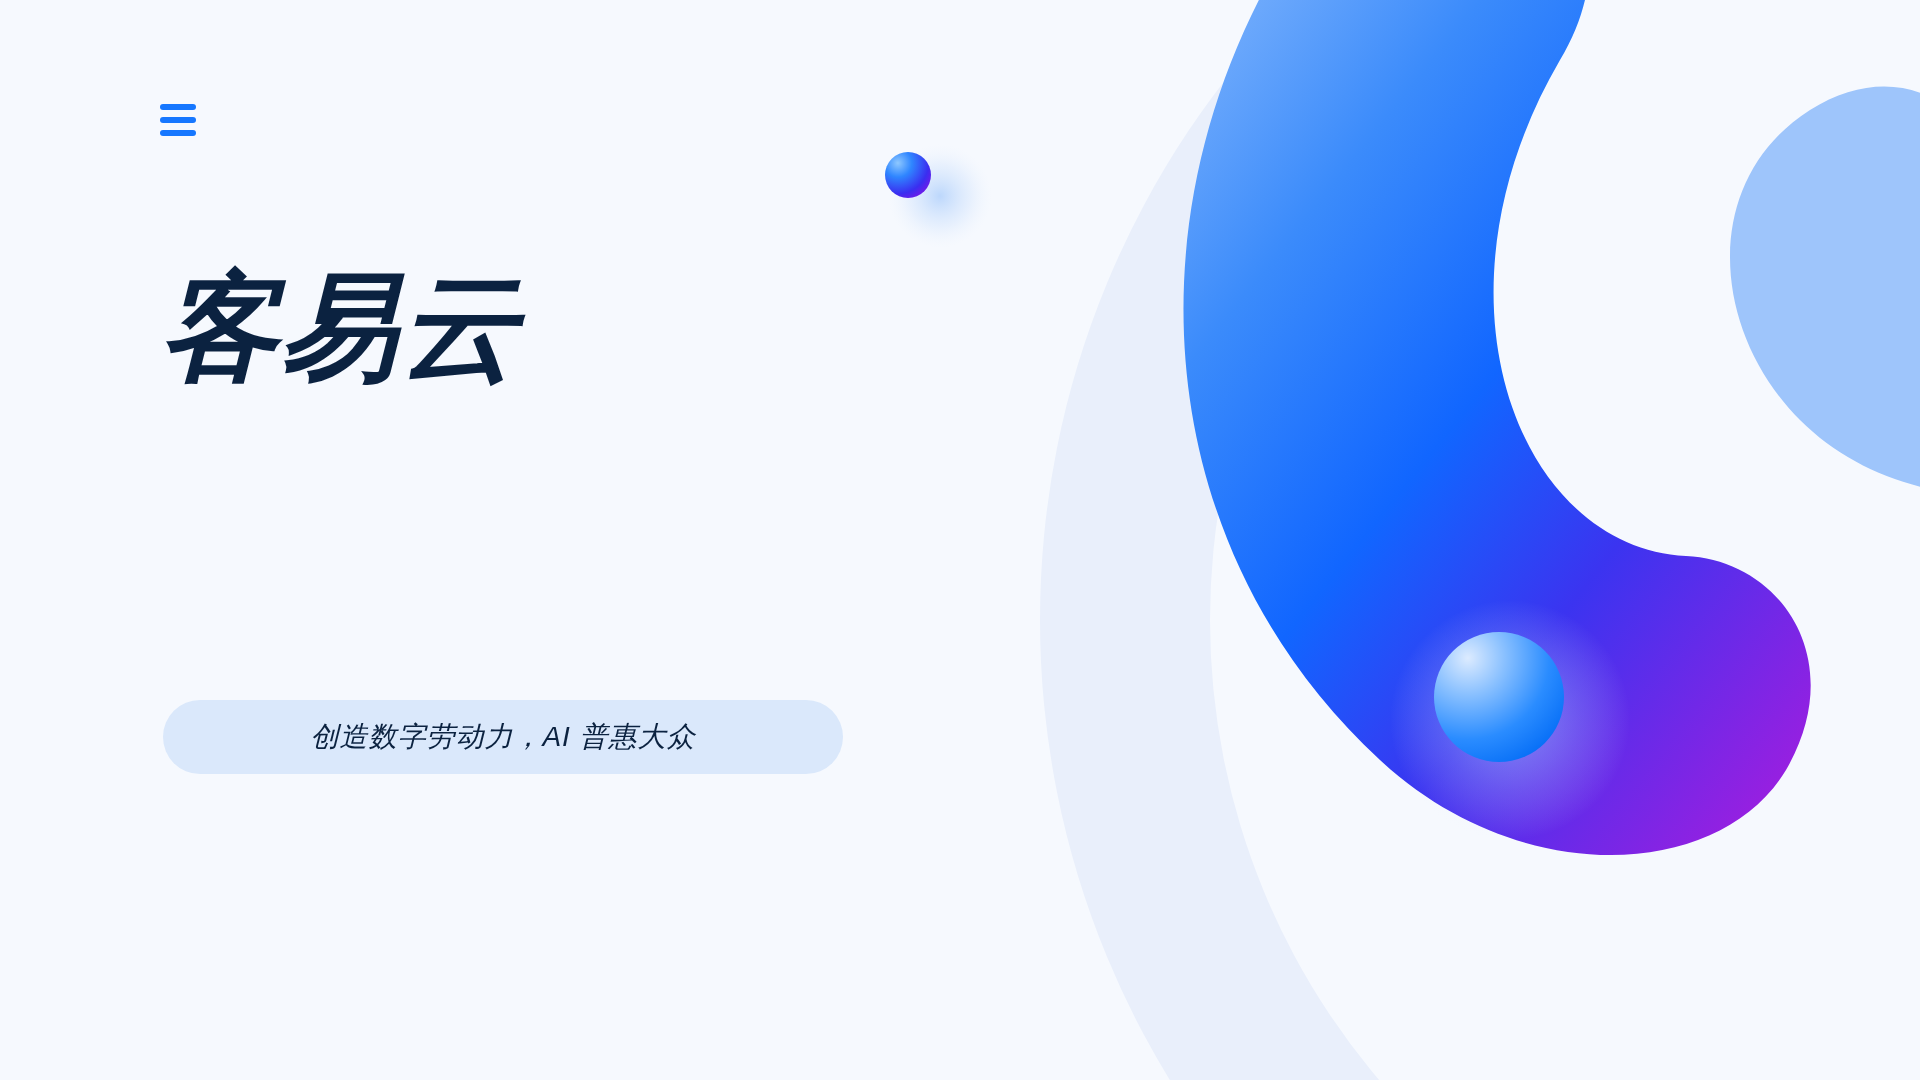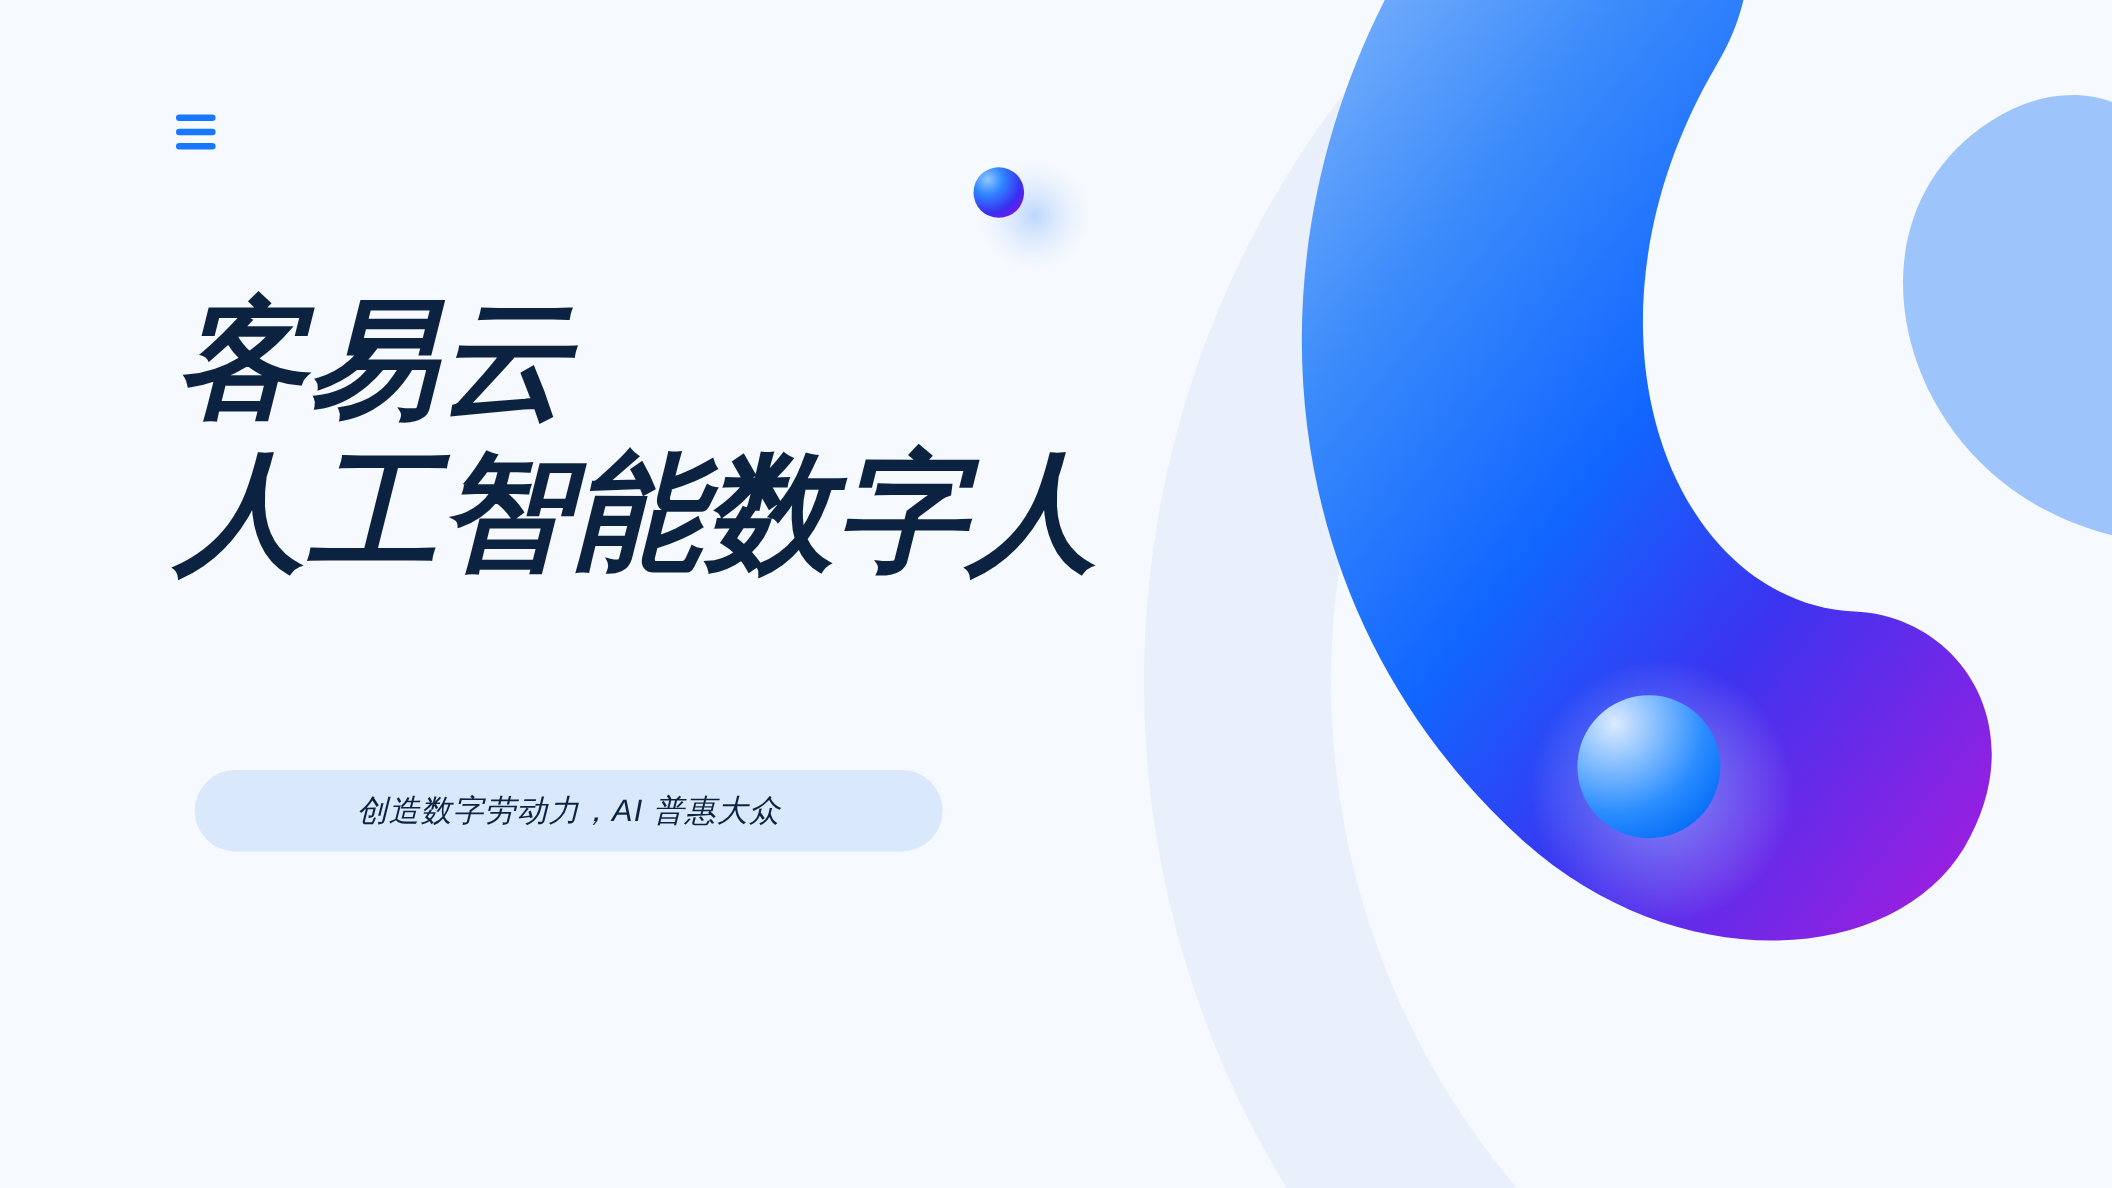--- a/index.html
+++ b/index.html
@@ -80,21 +80,21 @@
     font-weight: 700;
     letter-spacing: 2px;
     color: #0b2240;
     white-space: nowrap;
     margin: 0;
   }
 
   
   #subtitle-pill {
     position: absolute;
-    left: 177px;
+    left: 163px;
     top: 700px;
     min-width: 680px;
     height: 74px;
     box-sizing: border-box;
     display: flex;
     align-items: center;
     justify-content: center;
     padding: 12px 56px;
     border-radius: 37px;
     background: #dae8fb;
@@ -193,20 +193,19 @@
   </div>
 
   <button id="menu-button" aria-label="menu">
     <span class="bar"></span>
     <span class="bar"></span>
     <span class="bar"></span>
   </button>
 
   <div id="headline">
     <span class="line">客易云</span>
-    <span class="line">人工智能数字人</span>
   </div>
 
   <div id="subtitle-pill">
     <span>创造数字劳动力，AI 普惠大众</span>
   </div>
 
 </div>
 
 </body></html>

